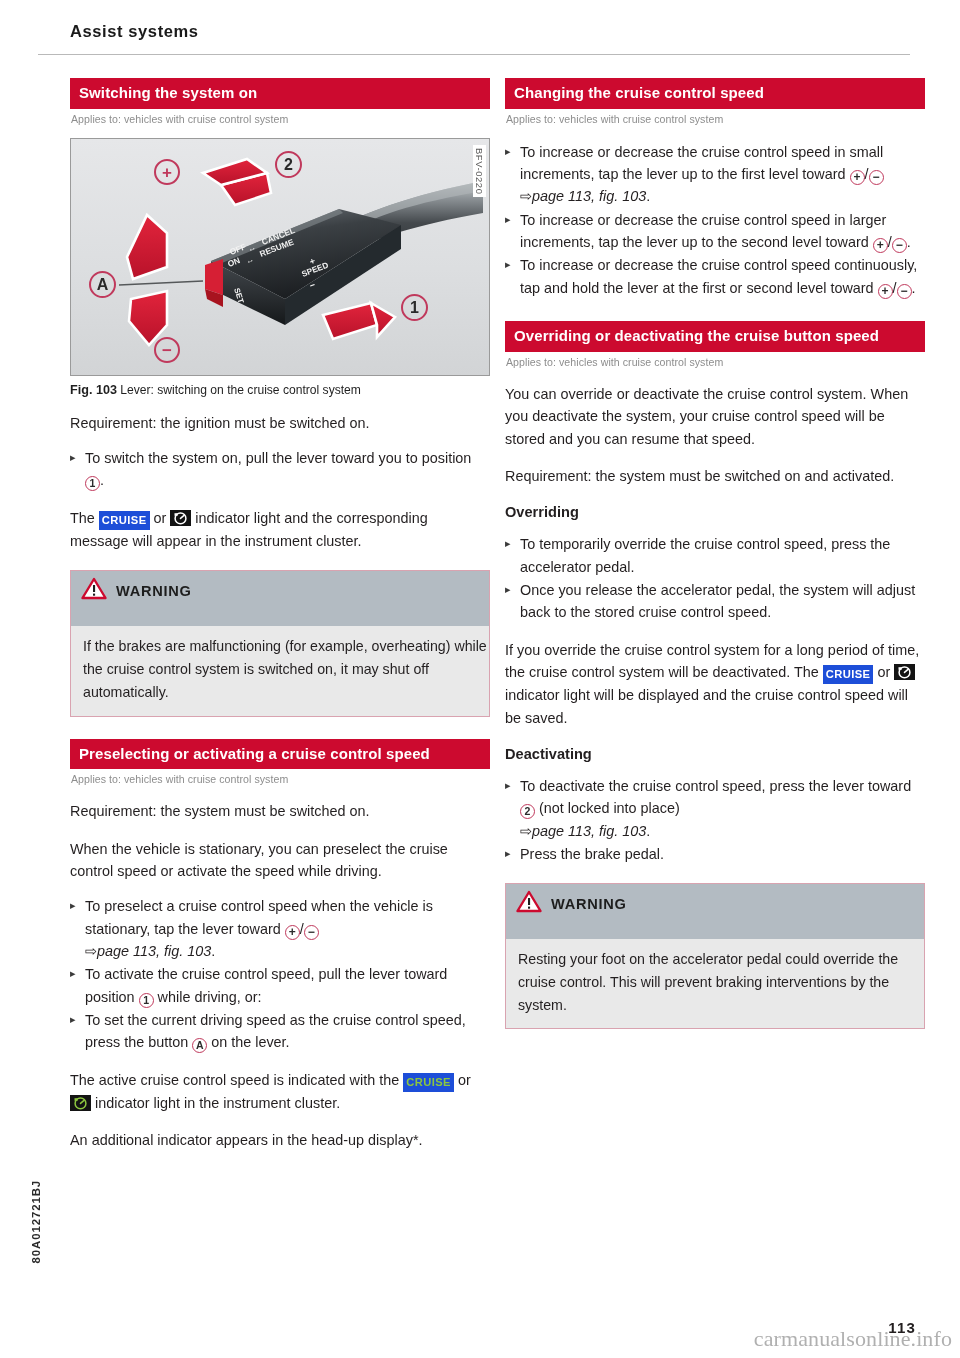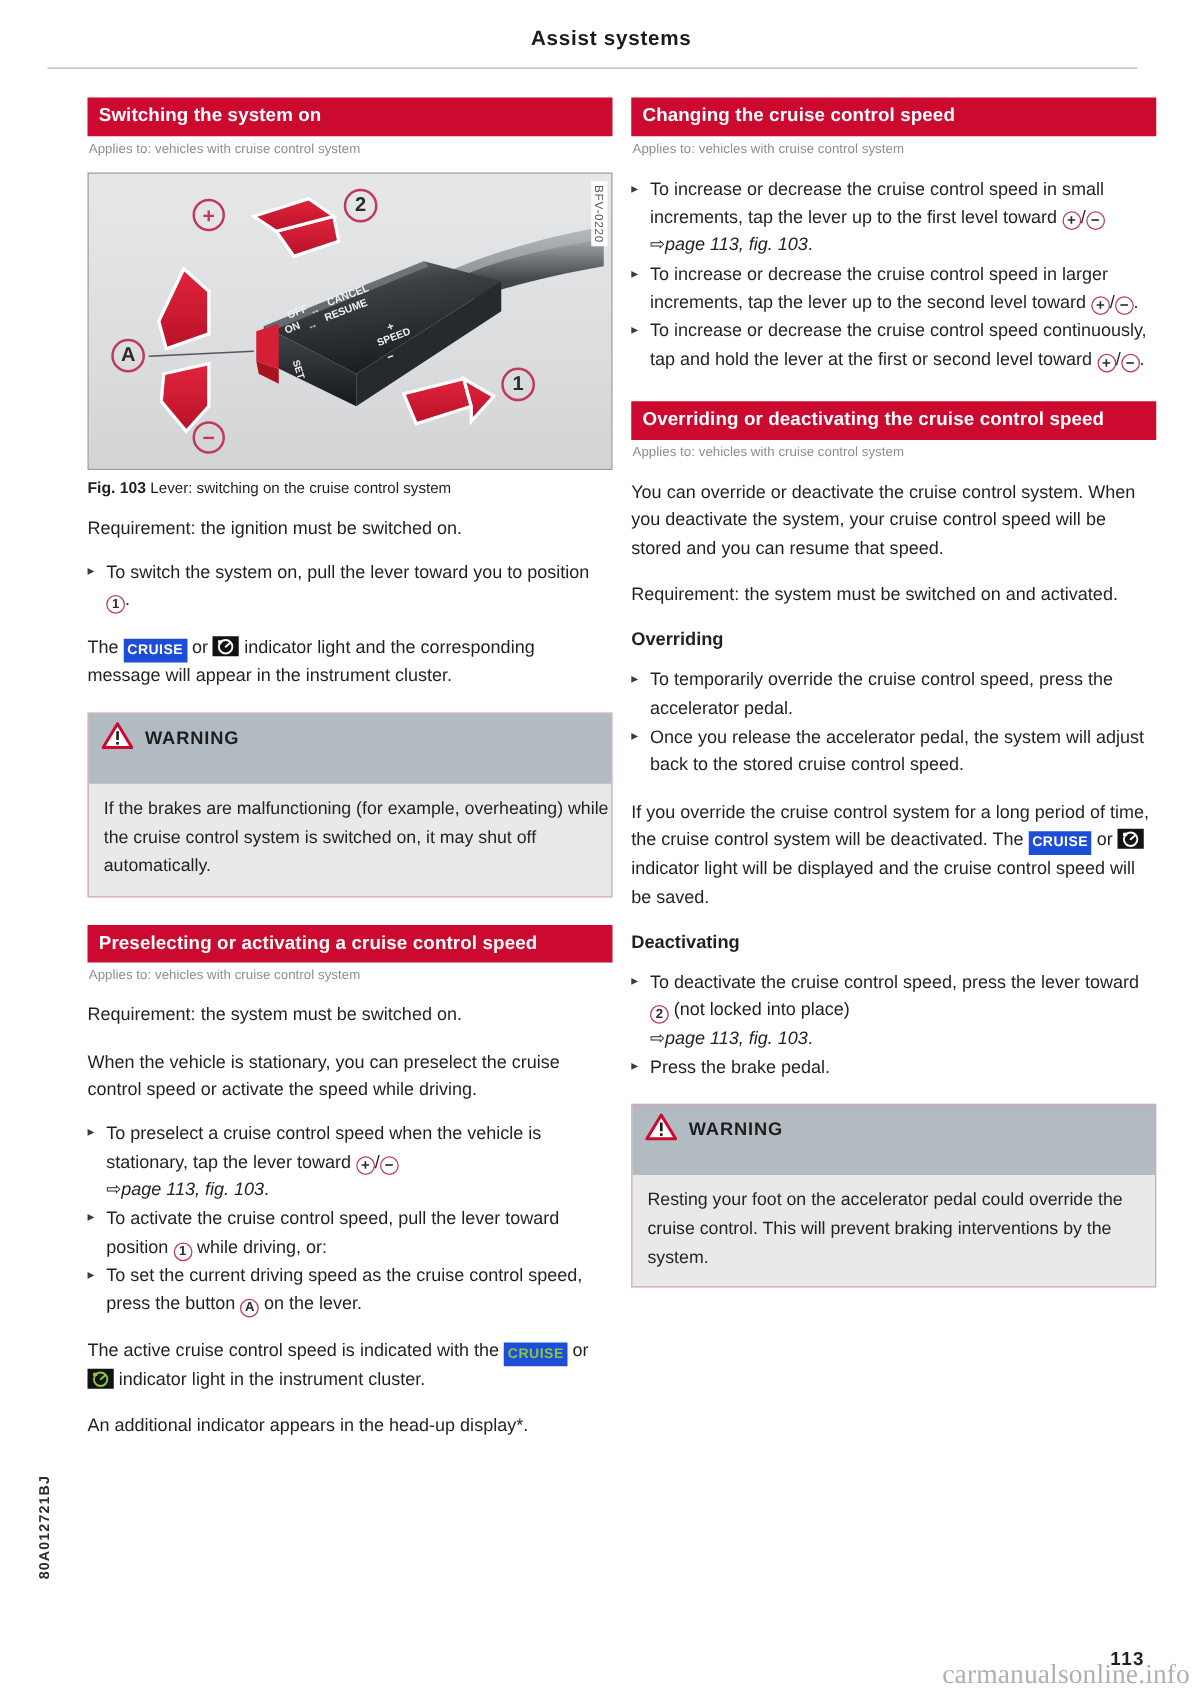--- a/index.html
+++ b/index.html
@@ -8,21 +8,21 @@
     background: #ffffff;
     font-family: "Liberation Sans", sans-serif;
     color: #231f20;
     overflow: hidden;
   }
   .page { position: relative; width: 960px; height: 1358px; }
 
   
   .runhead {
     position: absolute; left: 70px; top: 22px; width: 838px;
-    text-align: center;
+    text-align: left;
     font-size: 16.5px; font-weight: bold; letter-spacing: .6px;
     color: #1a1a1a;
   }
   .runrule {
     position: absolute; left: 38px; top: 54px; width: 872px; height: 1px;
     background: #b9b9b9;
   }
 
   
   .col { position: absolute; top: 78px; width: 420px; }
@@ -315,21 +315,21 @@
         <span class="bullet">▸</span><span>To increase or decrease the cruise control speed in small increments, tap the lever up to the first level toward </span><span class="circ sm">+</span><span>/</span><span class="circ sm">−</span> <span class="xref"><span class="xarrow">⇨</span><span>page 113, fig. 103</span></span><span>.</span>
       </li>
       <li>
         <span class="bullet">▸</span><span>To increase or decrease the cruise control speed in larger increments, tap the lever up to the second level toward </span><span class="circ sm">+</span><span>/</span><span class="circ sm">−</span><span>.</span>
       </li>
       <li>
         <span class="bullet">▸</span><span>To increase or decrease the cruise control speed continuously, tap and hold the lever at the first or second level toward </span><span class="circ sm">+</span><span>/</span><span class="circ sm">−</span><span>.</span>
       </li>
     </ul>
 
-    <div class="sechead" style="margin-top:22px;">Overriding or deactivating the cruise control speed</div>
+    <div class="sechead" style="margin-top:22px;">Overriding or deactivating the cruise button speed</div>
     <div class="appliesto">Applies to: vehicles with cruise control system</div>
 
     <p class="body">You can override or deactivate the cruise control system. When you deactivate the system, your cruise control speed will be stored and you can resume that speed.</p>
     <p class="body">Requirement: the system must be switched on and activated.</p>
 
     <h4 class="subhead">Overriding</h4>
     <ul class="bl tight">
       <li>
         <span class="bullet">▸</span><span>To temporarily override the cruise control speed, press the accelerator pedal.</span>
       </li>

